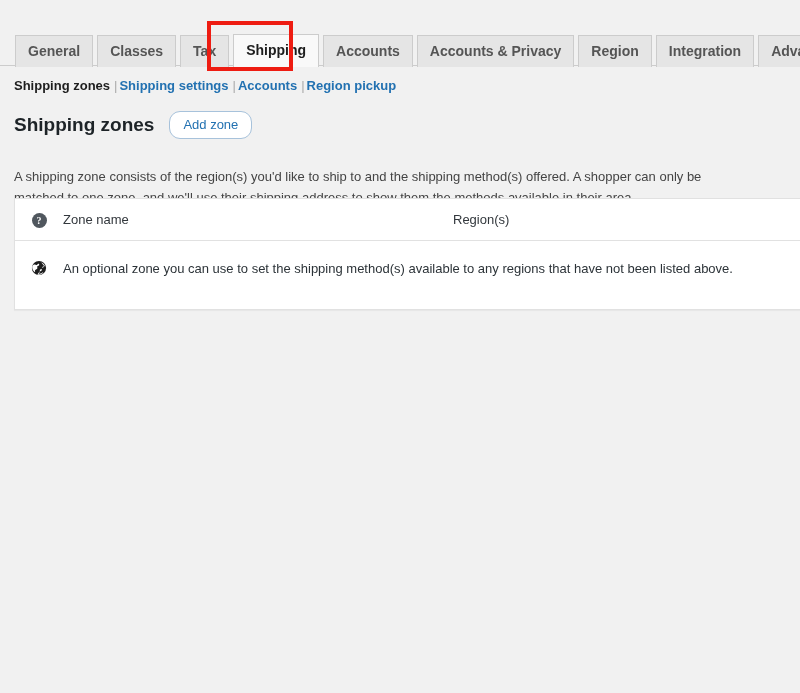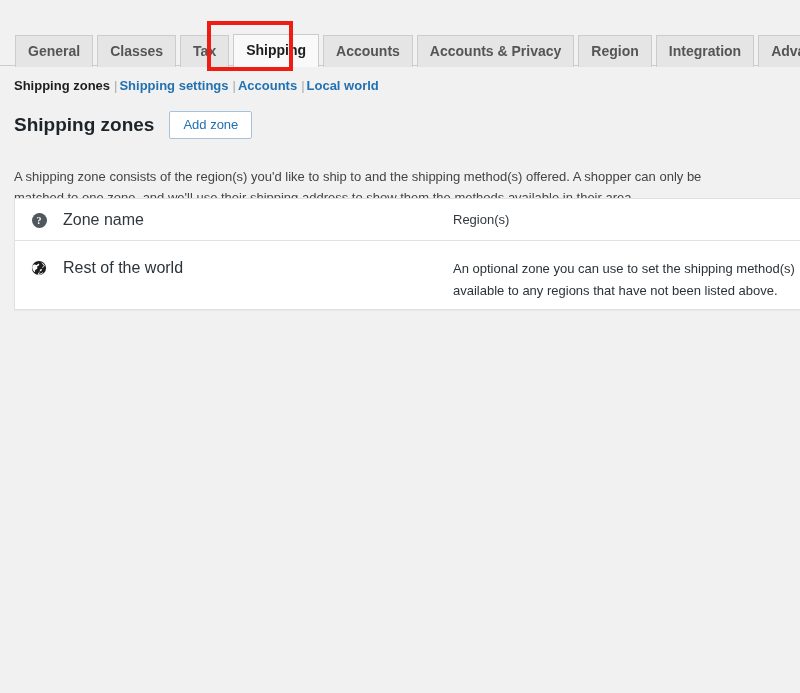--- a/index.html
+++ b/index.html
@@ -119,21 +119,21 @@
   }
   #add-zone-button {
     margin-left: 15px;
     display: inline-block;
     padding: 4px 13px 5px 13px;
     font-size: 13px;
     line-height: 17px;
     background: #ffffff;
     color: #2271b1;
     border: 1px solid #a7c2db;
-    border-radius: 2px;
+    border-radius: 11px;
     cursor: pointer;
     font-family: "Liberation Sans", sans-serif;
     white-space: nowrap;
   }
 
   
   #zone-description {
     position: absolute;
     left: 14px;
     top: 153px;
@@ -171,21 +171,21 @@
     width: 48px;
     flex: 0 0 48px;
     display: flex;
     justify-content: center;
     align-items: flex-start;
     padding-top: 2px;
   }
   .col-name {
     width: 390px;
     flex: 0 0 390px;
-    font-size: 16px;
+    font-size: 13px;
     color: #2c3338;
     line-height: 19px;
   }
   .zt-head .col-name { font-weight: 400; color: #32373c; }
   .col-region {
     flex: 1 1 auto;
     font-size: 13px;
     color: #2c3338;
     line-height: 22px;
     padding-right: 10px;
@@ -221,21 +221,21 @@
 <body>
 
 <div id="page">
 
   <div id="tab-bar">
     <a class="nav-tab" href="#">General</a><a class="nav-tab" href="#">Classes</a><a class="nav-tab" href="#">Tax</a><a class="nav-tab active" href="#">Shipping</a><a class="nav-tab" href="#">Accounts</a><a class="nav-tab" href="#">Accounts &amp; Privacy</a><a class="nav-tab" href="#">Region</a><a class="nav-tab" href="#">Integration</a><a class="nav-tab" href="#">Advanced</a>
   </div>
 
   <div id="highlight-box"></div>
 
-  <div id="subnav"><span class="subnav-current">Shipping zones</span><span class="subnav-sep">|</span><a class="subnav-link" href="#">Shipping settings</a><span class="subnav-sep">|</span><a class="subnav-link" href="#">Accounts</a><span class="subnav-sep">|</span><a class="subnav-link" href="#">Local world</a></div>
+  <div id="subnav"><span class="subnav-current">Shipping zones</span><span class="subnav-sep">|</span><a class="subnav-link" href="#">Shipping settings</a><span class="subnav-sep">|</span><a class="subnav-link" href="#">Accounts</a><span class="subnav-sep">|</span><a class="subnav-link" href="#">Region pickup</a></div>
 
   <div id="heading-row">
     <h1 id="page-title">Shipping zones</h1>
     <button id="add-zone-button">Add zone</button>
   </div>
 
   <p id="zone-description">A shipping zone consists of the region(s) you'd like to ship to and the shipping method(s) offered. A shopper can only be matched to one zone, and we'll use their shipping address to show them the methods available in their area.</p>
 
   <div id="zones-table">
 
@@ -250,19 +250,18 @@
     <div class="zt-row">
       <div class="col-handle">
         <span class="globe-icon">
           <svg width="16" height="16" viewBox="0 0 16 16" aria-hidden="true">
             <circle cx="8" cy="8" r="7.1" fill="#1d1d1d"></circle>
             <path d="M3.0 4.6 C4.2 4.2 5.0 5.2 5.9 5.0 C6.6 4.9 6.3 3.9 7.1 3.7 C7.9 3.5 8.4 4.3 8.2 5.0 C8.0 5.8 6.9 5.7 6.4 6.3 C5.9 7.0 6.6 7.7 6.3 8.5 C6.0 9.4 4.7 9.3 4.2 10.1 C3.8 10.8 4.3 11.6 4.0 12.3 C2.2 11.2 1.1 9.2 1.2 7.0 C1.3 6.1 2.0 5.2 3.0 4.6 Z" fill="#ffffff"></path>
             <path d="M10.2 2.2 C11.9 2.9 13.2 4.3 13.9 6.0 C13.2 6.4 12.3 6.2 11.6 6.7 C10.9 7.2 11.2 8.2 10.7 8.8 C10.2 9.4 9.3 9.2 8.9 9.8 C8.6 10.4 9.1 11.1 8.9 11.8 C8.7 12.6 7.9 13.0 7.9 13.8 C9.6 13.9 11.2 13.1 12.3 11.8 C12.0 12.9 11.3 13.6 10.4 14.1 C9.2 14.8 7.7 14.9 6.4 14.4 C7.1 13.6 7.5 12.6 8.2 11.9 C8.9 11.2 10.1 11.3 10.6 10.5 C11.0 9.8 10.5 8.9 10.9 8.2 C11.3 7.4 12.4 7.5 12.9 6.8 C13.3 6.2 12.9 5.4 12.4 4.9 C11.7 4.2 10.9 3.4 10.2 2.2 Z" fill="#ffffff"></path>
           </svg>
         </span>
       </div>
-      <div class="col-name">Rest of the world</div>
       <div class="col-region">An optional zone you can use to set the shipping method(s) available to any regions that have not been listed above.</div>
     </div>
 
   </div>
 
 </div>
 
 </body></html>

